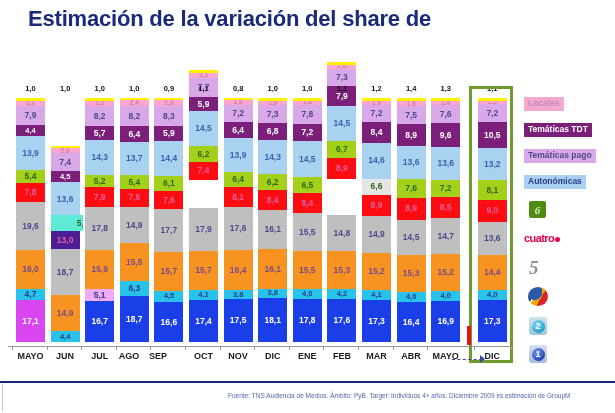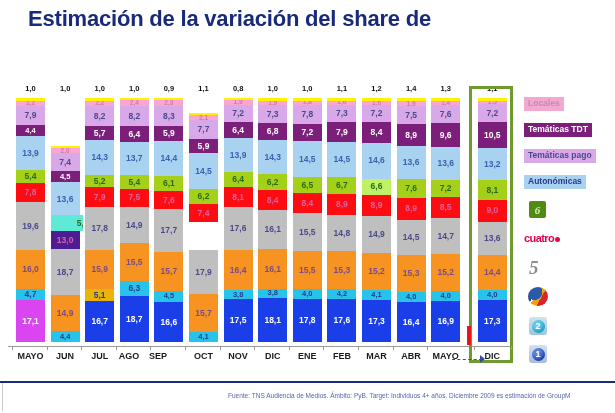--- a/index.html
+++ b/index.html
@@ -253,21 +253,21 @@
       </div>
       <div class="seg" style="height: 19.28px; background: rgb(253, 13, 17); color: rgb(224, 96, 160);">
         <span>7,9</span>
       </div>
       <div class="seg" style="height: 43.43px; background: rgb(191, 191, 191); color: rgb(74, 74, 138);">
         <span>17,8</span>
       </div>
       <div class="seg" style="height: 38.8px; background: rgb(247, 148, 33); color: rgb(122, 75, 138);">
         <span>15,9</span>
       </div>
-      <div class="seg" style="height: 12.44px; background: #eab308; color: rgb(42, 58, 138);">
+      <div class="seg" style="height: 12.44px; background: #f0abfc; color: rgb(42, 58, 138);">
         <span>5,1</span>
       </div>
       <div class="seg" style="height: 40.75px; background: rgb(26, 63, 232); color: rgb(255, 255, 255);">
         <span>16,7</span>
       </div>
     </div>
     <div class="toplabel" style="left: 85.2px; top: 0px;">1,0</div>
     <div class="col" style="left: 119.8px; bottom: 4px;">
       <div class="seg" style="height: 2.44px; background: rgb(255, 242, 0); color: transparent;">
         <span style="font-size: 6.5px;">1,0</span>
@@ -364,20 +364,23 @@
       </div>
       <div class="seg" style="height: 43.68px; background: rgb(191, 191, 191); color: rgb(74, 74, 138); margin-top: 28px;">
         <span>17,9</span>
       </div>
       <div class="seg" style="height: 38.31px; background: rgb(247, 148, 33); color: rgb(122, 75, 138);">
         <span>15,7</span>
       </div>
       <div class="seg" style="height: 10px; background: rgb(39, 195, 234); color: rgb(42, 58, 138);">
         <span style="font-size: 7.5px;">4,1</span>
       </div>
+      <div class="seg" style="height: 42.46px; background: rgb(26, 63, 232); color: rgb(255, 255, 255);">
+        <span>17,4</span>
+      </div>
     </div>
     <div class="toplabel" style="left: 189px; top: 0px;">1,1</div>
     <div class="col" style="left: 223.6px; bottom: 4px;">
       <div class="seg" style="height: 1.95px; background: rgb(255, 242, 0); color: transparent;">
         <span style="font-size: 6.5px;">0,8</span>
       </div>
       <div class="seg" style="height: 4.64px; background: rgb(249, 167, 208); color: rgb(208, 122, 168);">
         <span style="font-size: 6.5px;">1,9</span>
       </div>
       <div class="seg" style="height: 17.57px; background: rgb(217, 168, 232); color: rgb(74, 74, 138);">
@@ -496,21 +499,21 @@
       </div>
       <div class="seg" style="height: 35.42px; background: rgb(169, 210, 240); color: rgb(58, 98, 176);">
         <span>14,5</span>
       </div>
       <div class="seg" style="height: 16.36px; background: rgb(165, 208, 25); color: rgb(42, 106, 26);">
         <span>6,7</span>
       </div>
       <div class="seg" style="height: 21.74px; background: rgb(253, 13, 17); color: rgb(224, 96, 160);">
         <span>8,9</span>
       </div>
-      <div class="seg" style="height: 36.15px; background: rgb(191, 191, 191); color: rgb(74, 74, 138);">
+      <div class="seg" style="height: 36.15px; background: rgb(191, 191, 191); color: rgb(74, 74, 138); margin-top: 36px;">
         <span>14,8</span>
       </div>
       <div class="seg" style="height: 37.37px; background: rgb(247, 148, 33); color: rgb(122, 75, 138);">
         <span>15,3</span>
       </div>
       <div class="seg" style="height: 10.26px; background: rgb(39, 195, 234); color: rgb(42, 58, 138);">
         <span style="font-size: 7.5px;">4,2</span>
       </div>
       <div class="seg" style="height: 42.99px; background: rgb(26, 63, 232); color: rgb(255, 255, 255);">
         <span>17,6</span>
@@ -526,21 +529,21 @@
       </div>
       <div class="seg" style="height: 17.57px; background: rgb(217, 168, 232); color: rgb(74, 74, 138);">
         <span>7,2</span>
       </div>
       <div class="seg" style="height: 20.5px; background: rgb(123, 31, 123); color: rgb(255, 255, 255);">
         <span>8,4</span>
       </div>
       <div class="seg" style="height: 35.62px; background: rgb(169, 210, 240); color: rgb(58, 98, 176);">
         <span>14,6</span>
       </div>
-      <div class="seg" style="height: 16.1px; background: #bef264; color: rgb(42, 106, 26);">
+      <div class="seg" style="height: 16.1px; background: #e5e5e5; color: rgb(42, 106, 26);">
         <span>6,6</span>
       </div>
       <div class="seg" style="height: 21.72px; background: rgb(253, 13, 17); color: rgb(224, 96, 160);">
         <span>8,9</span>
       </div>
       <div class="seg" style="height: 36.36px; background: rgb(191, 191, 191); color: rgb(74, 74, 138);">
         <span>14,9</span>
       </div>
       <div class="seg" style="height: 37.09px; background: rgb(247, 148, 33); color: rgb(122, 75, 138);">
         <span>15,2</span>

